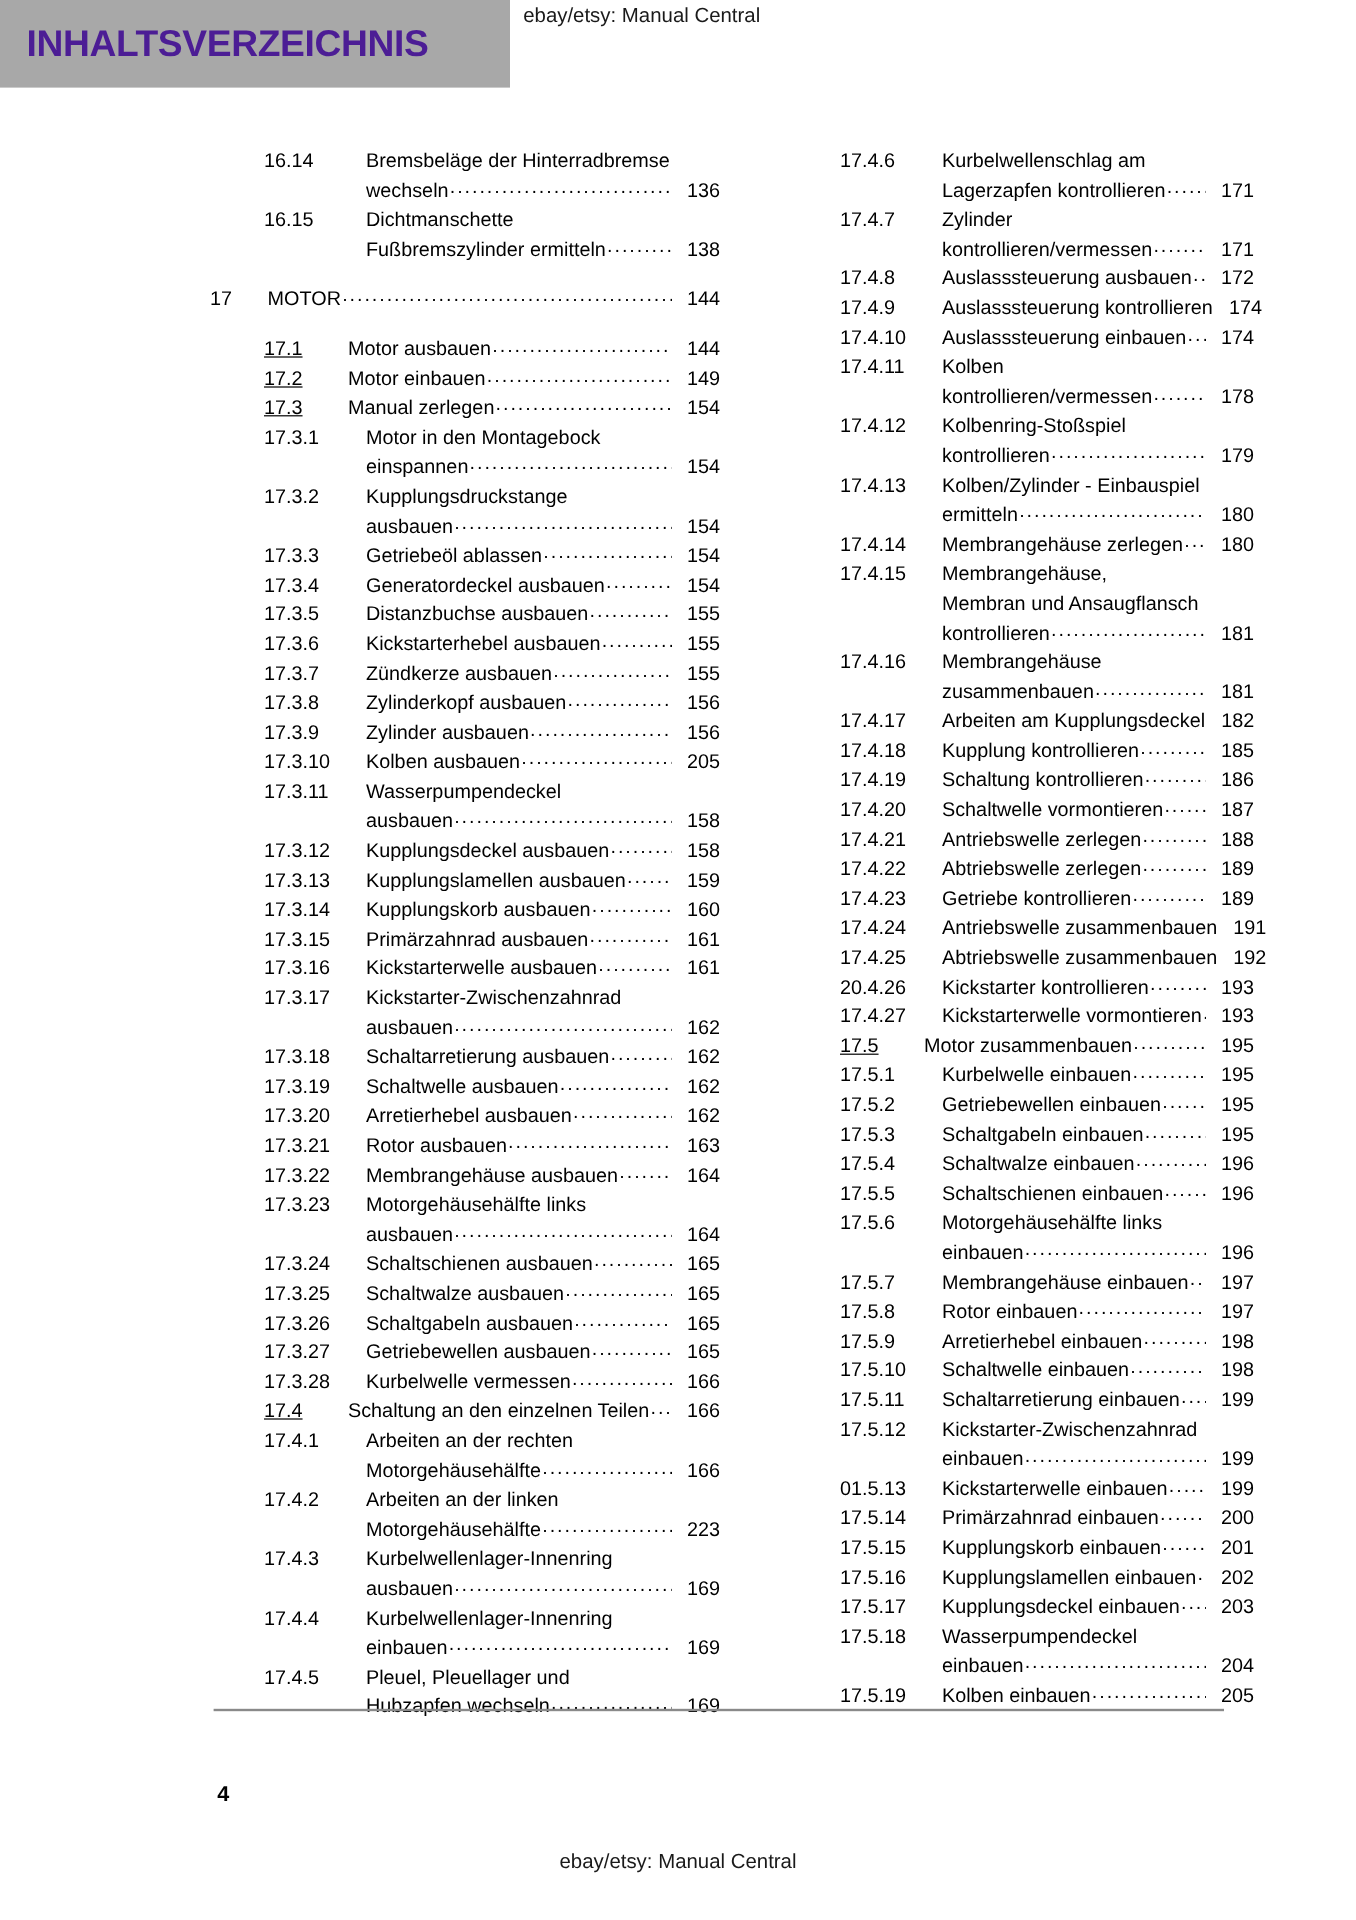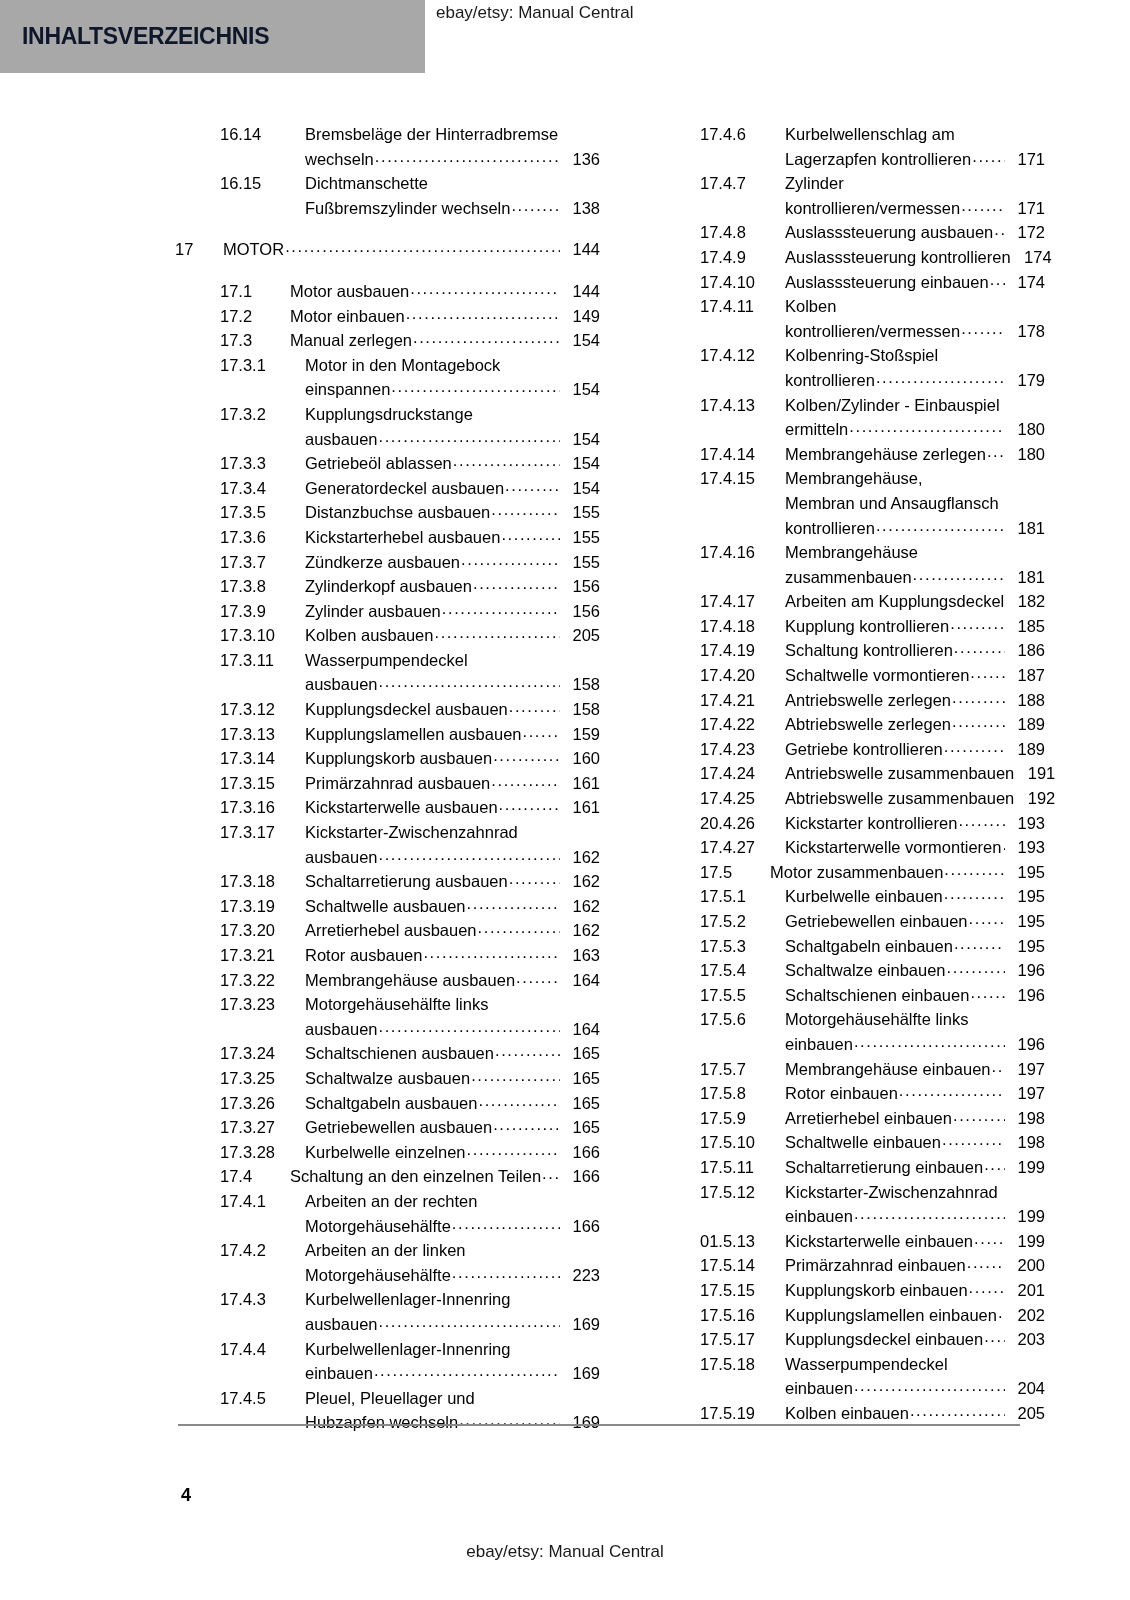--- a/index.html
+++ b/index.html
@@ -21,24 +21,24 @@
     position: absolute;
     left: 0;
     top: 0;
     width: 425px;
     height: 73px;
     background: #a8a8a8;
     display: flex;
     align-items: center;
   }
   .header-banner-title {
-    font-size: 23px;
+    font-size: 31px;
     font-weight: bold;
     letter-spacing: -0.3px;
-    color: #0f172a;
+    color: #4c1d95;
     padding-left: 22px;
     white-space: nowrap;
   }
 
   .watermark-top {
     position: absolute;
     left: 436px;
     top: 3px;
     font-size: 17px;
     color: #1a1a1a;
@@ -79,21 +79,21 @@
   }
   .toc-entry.gap-before { margin-top: 17px; }
 
   .toc-num {
     flex: 0 0 auto;
     white-space: nowrap;
     text-align: left;
   }
   
   .lvl1 > .toc-num { width: 48px; margin-left: 0px; }
-  .lvl2 > .toc-num { width: 70px; margin-left: 45px; }
+  .lvl2 > .toc-num { width: 70px; margin-left: 45px; text-decoration: underline; }
   .lvl3 > .toc-num { width: 85px; margin-left: 45px; }
 
   .toc-body {
     flex: 1 1 auto;
     min-width: 0;
   }
 
   .toc-line {
     display: flex;
     align-items: baseline;
@@ -171,21 +171,21 @@
       </div>
       <div class="toc-entry lvl3">
         <div class="toc-num">16.15</div>
         <div class="toc-body">
           <div class="toc-line noleader">
             <span class="toc-text">Dichtmanschette</span>
             <span class="toc-leader">................................................................................................................</span>
             <span class="toc-page">138</span>
           </div>
           <div class="toc-line">
-            <span class="toc-text wrapline">Fußbremszylinder wechseln</span>
+            <span class="toc-text wrapline">Fußbremszylinder ermitteln</span>
             <span class="toc-leader">................................................................................................................</span>
             <span class="toc-page">138</span>
           </div>
         </div>
       </div>
       <div class="toc-entry lvl1 gap-before">
         <div class="toc-num">17</div>
         <div class="toc-body">
           <div class="toc-line">
             <span class="toc-text">MOTOR</span>
@@ -516,21 +516,21 @@
             <span class="toc-text">Getriebewellen ausbauen</span>
             <span class="toc-leader">................................................................................................................</span>
             <span class="toc-page">165</span>
           </div>
         </div>
       </div>
       <div class="toc-entry lvl3">
         <div class="toc-num">17.3.28</div>
         <div class="toc-body">
           <div class="toc-line">
-            <span class="toc-text">Kurbelwelle einzelnen</span>
+            <span class="toc-text">Kurbelwelle vermessen</span>
             <span class="toc-leader">................................................................................................................</span>
             <span class="toc-page">166</span>
           </div>
         </div>
       </div>
       <div class="toc-entry lvl2">
         <div class="toc-num">17.4</div>
         <div class="toc-body">
           <div class="toc-line">
             <span class="toc-text">Schaltung an den einzelnen Teilen</span>

